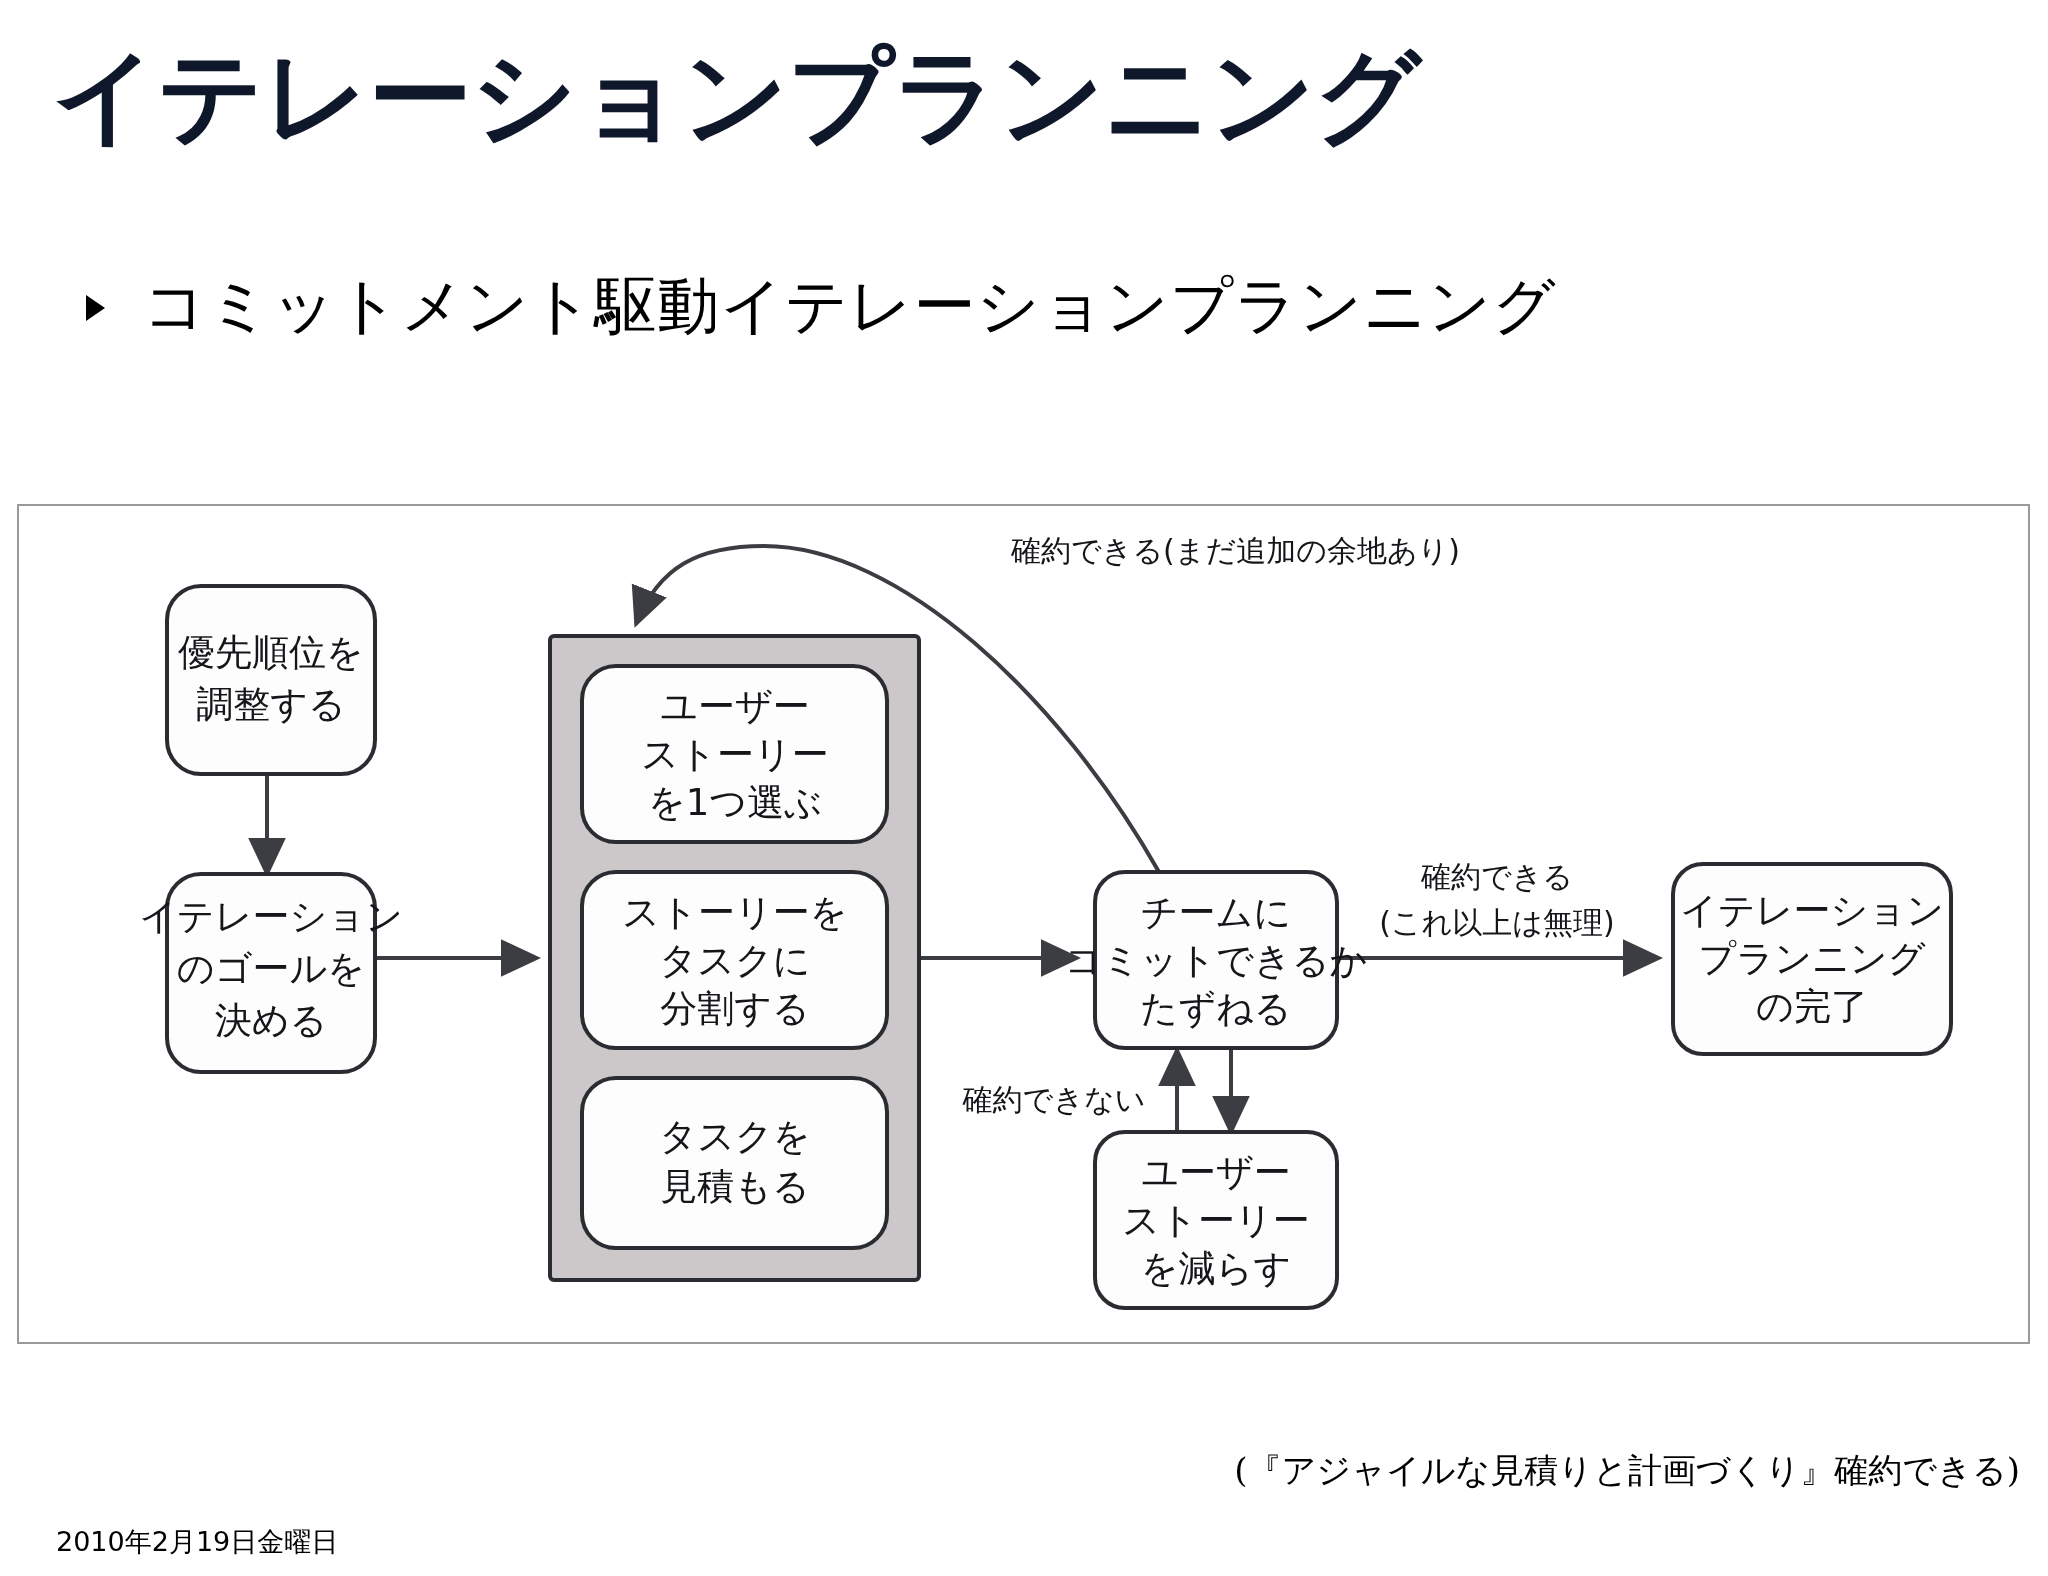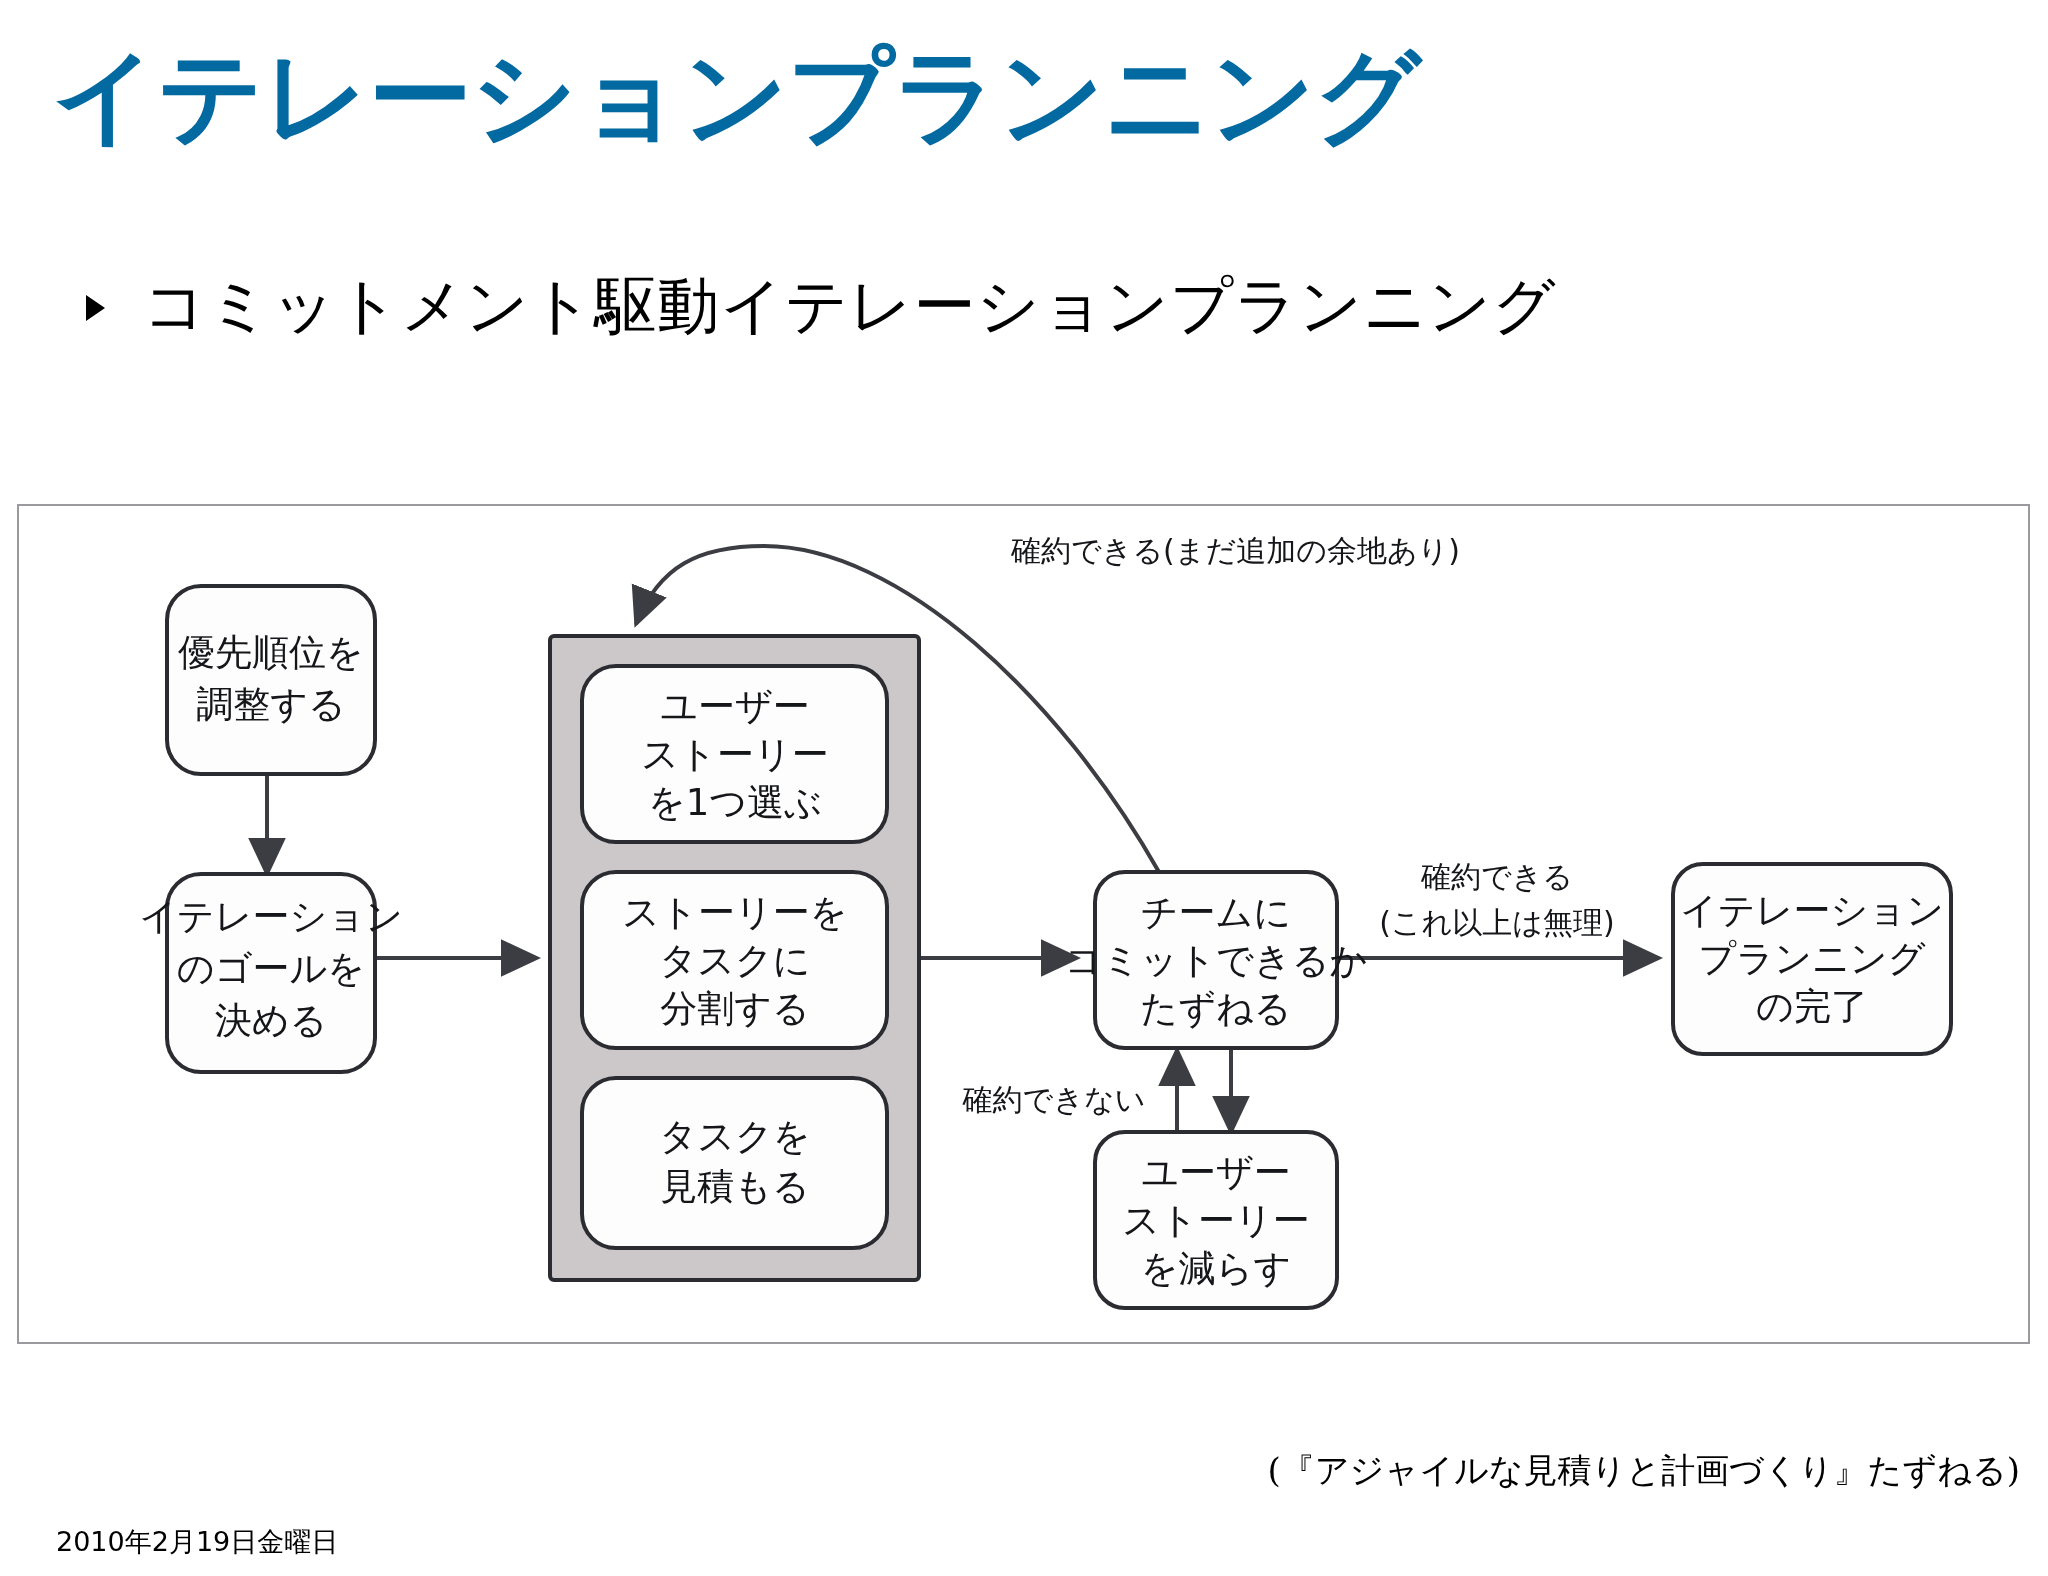--- a/index.html
+++ b/index.html
@@ -20,21 +20,21 @@
   
   .slide-title {
     position: absolute;
     left: 52px;
     top: 38px;
     font-size: 104px;
     font-weight: 700;
     letter-spacing: -1px;
     line-height: 1.12;
     white-space: nowrap;
-    color: #0369a1;
+    color: #0f172a;
   }
 
   .bullet-row {
     position: absolute;
     left: 86px;
     top: 272px;
     display: flex;
     align-items: center;
     gap: 38px;
     white-space: nowrap;
@@ -223,15 +223,15 @@
     <g>
       <text class="edge-text" x="1478" y="372">確約できる</text>
       <text class="edge-text" x="1478" y="418">(これ以上は無理)</text>
     </g>
 
     <text class="edge-text" x="1035" y="595">確約できない</text>
 
   </svg>
 </div>
 
-<div class="attribution">(『アジャイルな見積りと計画づくり』たずねる)</div>
+<div class="attribution">(『アジャイルな見積りと計画づくり』確約できる)</div>
 
 <div class="slide-date">2010年2月19日金曜日</div>
 
 </body></html>

